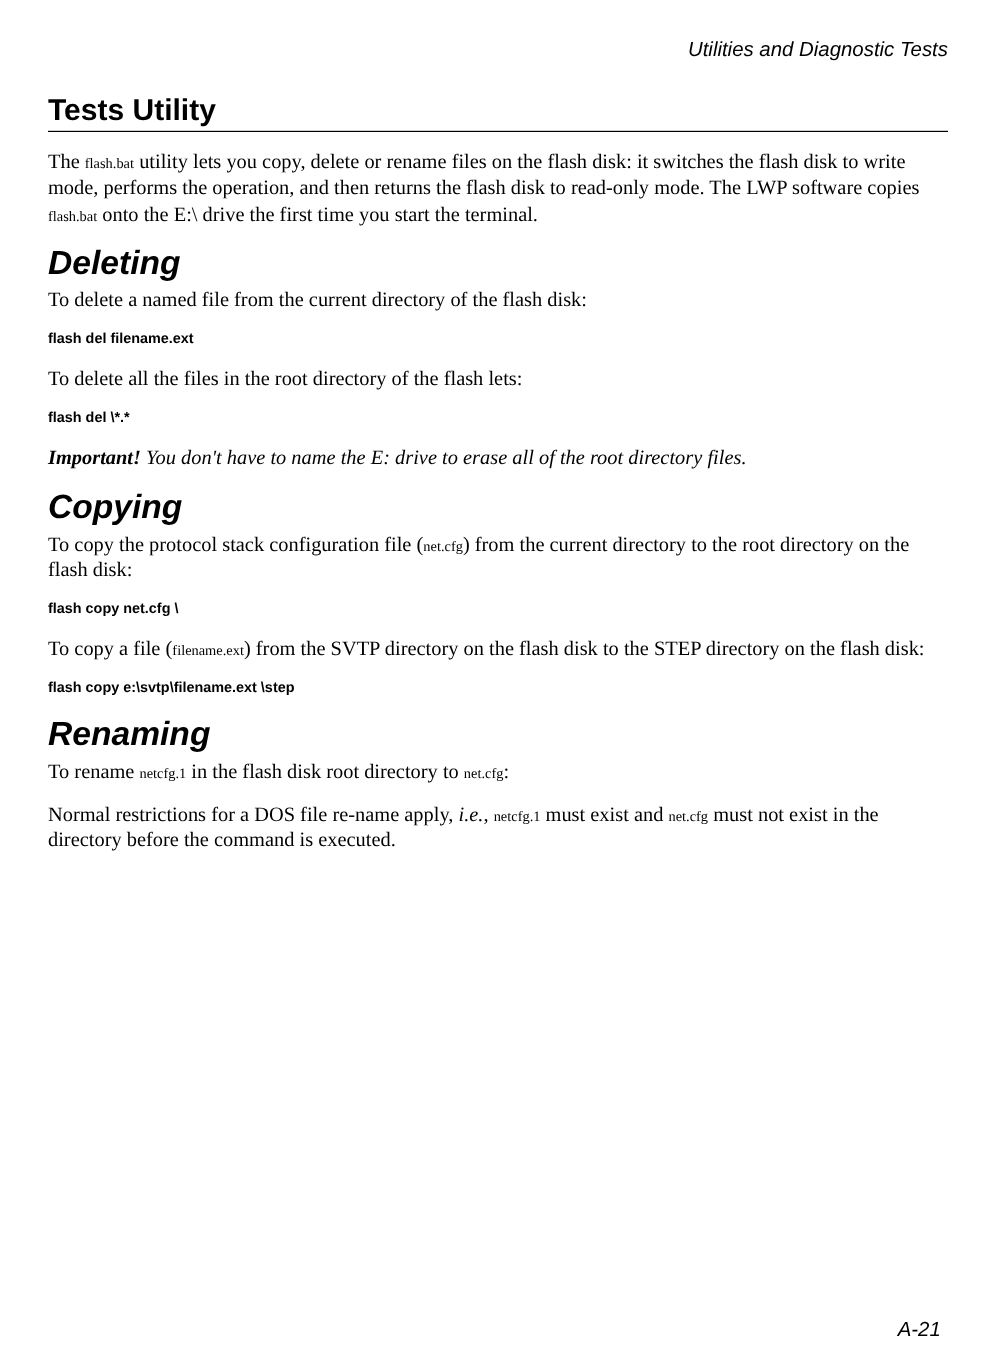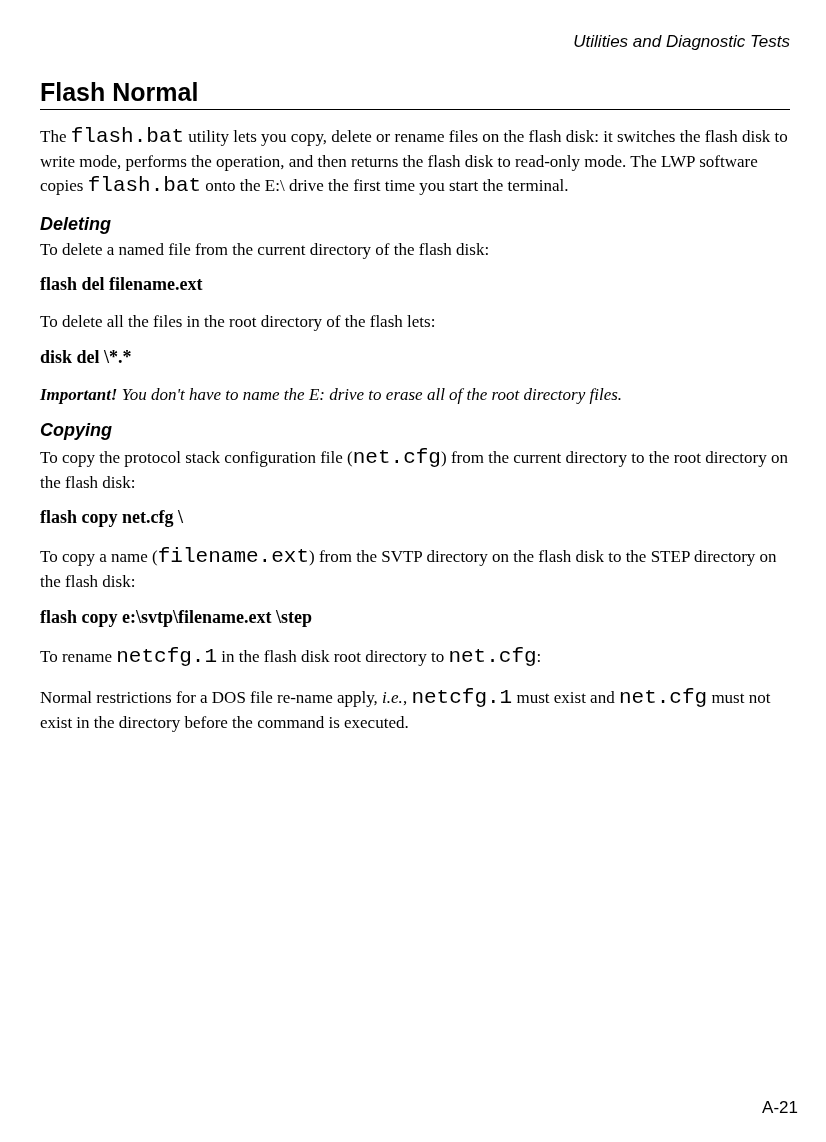--- a/index.html
+++ b/index.html
@@ -37,84 +37,86 @@
   }
   .body-text {
     font-size: 17px;
     line-height: 1.28;
     margin: 0 0 14px 0;
   }
   .h2 {
     font-family: 'Trebuchet MS', 'Lucida Sans', sans-serif;
     font-weight: bold;
     font-style: italic;
-    font-size: 18px;
+    font-size: 28px;
     margin: 10px 0 4px 0;
   }
   .mono {
-    font-family: Liberation Mono, monospace;
-    font-size: 21px;
+    font-family: Liberation Serif, serif;
+    font-size: 12px;
   }
   .cmd {
-    font-family: Liberation Serif, serif;
+    font-family: Liberation Sans, sans-serif;
     font-weight: bold;
-    font-size: 18px;
+    font-size: 12px;
     margin: 2px 0 16px 0;
   }
   .important-label {
     font-weight: bold;
     font-style: italic;
   }
   .italic {
     font-style: italic;
   }
   .bold {
     font-weight: bold;
   }
   .page-num {
     position: absolute;
     bottom: 24px;
-    right: 28px;
+    right: 42px;
+    font-style: italic;
     font-family: 'Trebuchet MS', 'Lucida Sans', sans-serif;
     font-size: 17px;
   }
 </style>
 </head>
 <body>
 
 <div class="page">
 
   <div class="running-header">Utilities and Diagnostic Tests</div>
 
-  <div class="h1">Flash Normal</div>
+  <div class="h1">Tests Utility</div>
   <hr class="h1-rule">
 
   <p class="body-text">
     <span>The </span><span class="mono">flash.bat</span><span> utility lets you copy, delete or rename files on the flash disk: it switches the flash disk to write mode, performs the operation, and then returns the flash disk to read-only mode. The LWP software copies </span><span class="mono">flash.bat</span><span> onto the E:\ drive the first time you start the terminal.</span>
   </p>
 
   <div class="h2">Deleting</div>
   <p class="body-text">To delete a named file from the current directory of the flash disk:</p>
   <div class="cmd">flash del filename.ext</div>
   <p class="body-text">To delete all the files in the root directory of the flash lets:</p>
-  <div class="cmd">disk del \*.*</div>
+  <div class="cmd">flash del \*.*</div>
   <p class="body-text">
     <span class="important-label">Important!</span><span class="italic"> You don't have to name the E: drive to erase all of the root directory files.</span>
   </p>
 
   <div class="h2">Copying</div>
   <p class="body-text">
     <span>To copy the protocol stack configuration file (</span><span class="mono">net.cfg</span><span>) from the current directory to the root directory on the flash disk:</span>
   </p>
   <div class="cmd">flash copy net.cfg \</div>
   <p class="body-text">
-    <span>To copy a name (</span><span class="mono">filename.ext</span><span>) from the SVTP directory on the flash disk to the STEP directory on the flash disk:</span>
+    <span>To copy a file (</span><span class="mono">filename.ext</span><span>) from the SVTP directory on the flash disk to the STEP directory on the flash disk:</span>
   </p>
   <div class="cmd">flash copy e:\svtp\filename.ext \step</div>
 
+  <div class="h2">Renaming</div>
   <p class="body-text">
     <span>To rename </span><span class="mono">netcfg.1</span><span> in the flash disk root directory to </span><span class="mono">net.cfg</span><span>:</span>
   </p>
   <p class="body-text">
     <span>Normal restrictions for a DOS file re-name apply, </span><span class="italic">i.e.</span><span>, </span><span class="mono">netcfg.1</span><span> must exist and </span><span class="mono">net.cfg</span><span> must not exist in the directory before the command is executed.</span>
   </p>
 
   <div class="page-num">A-21</div>
 </div>
 

